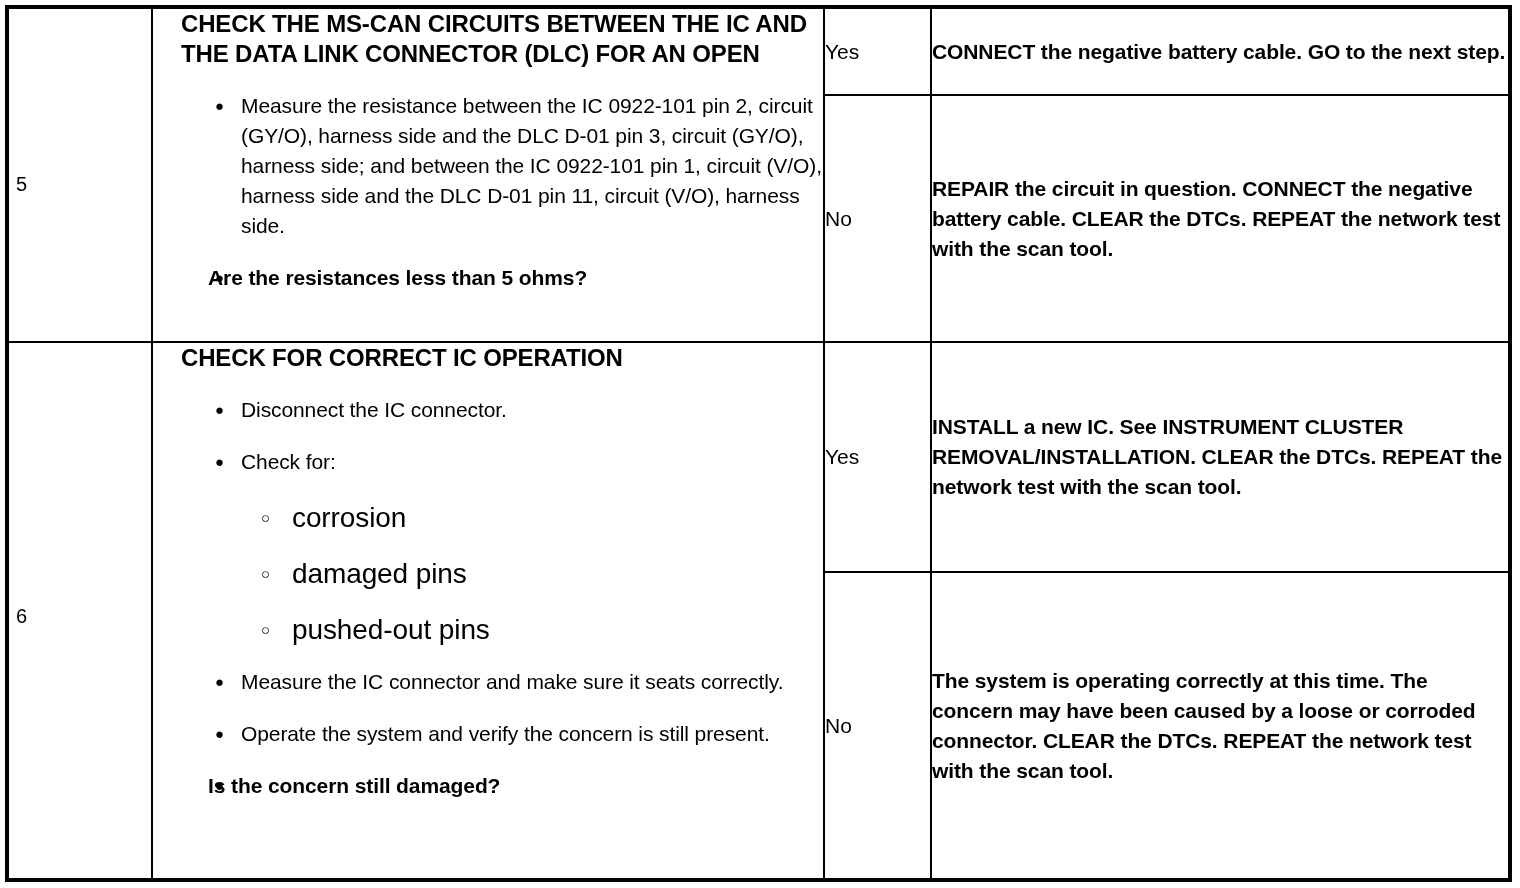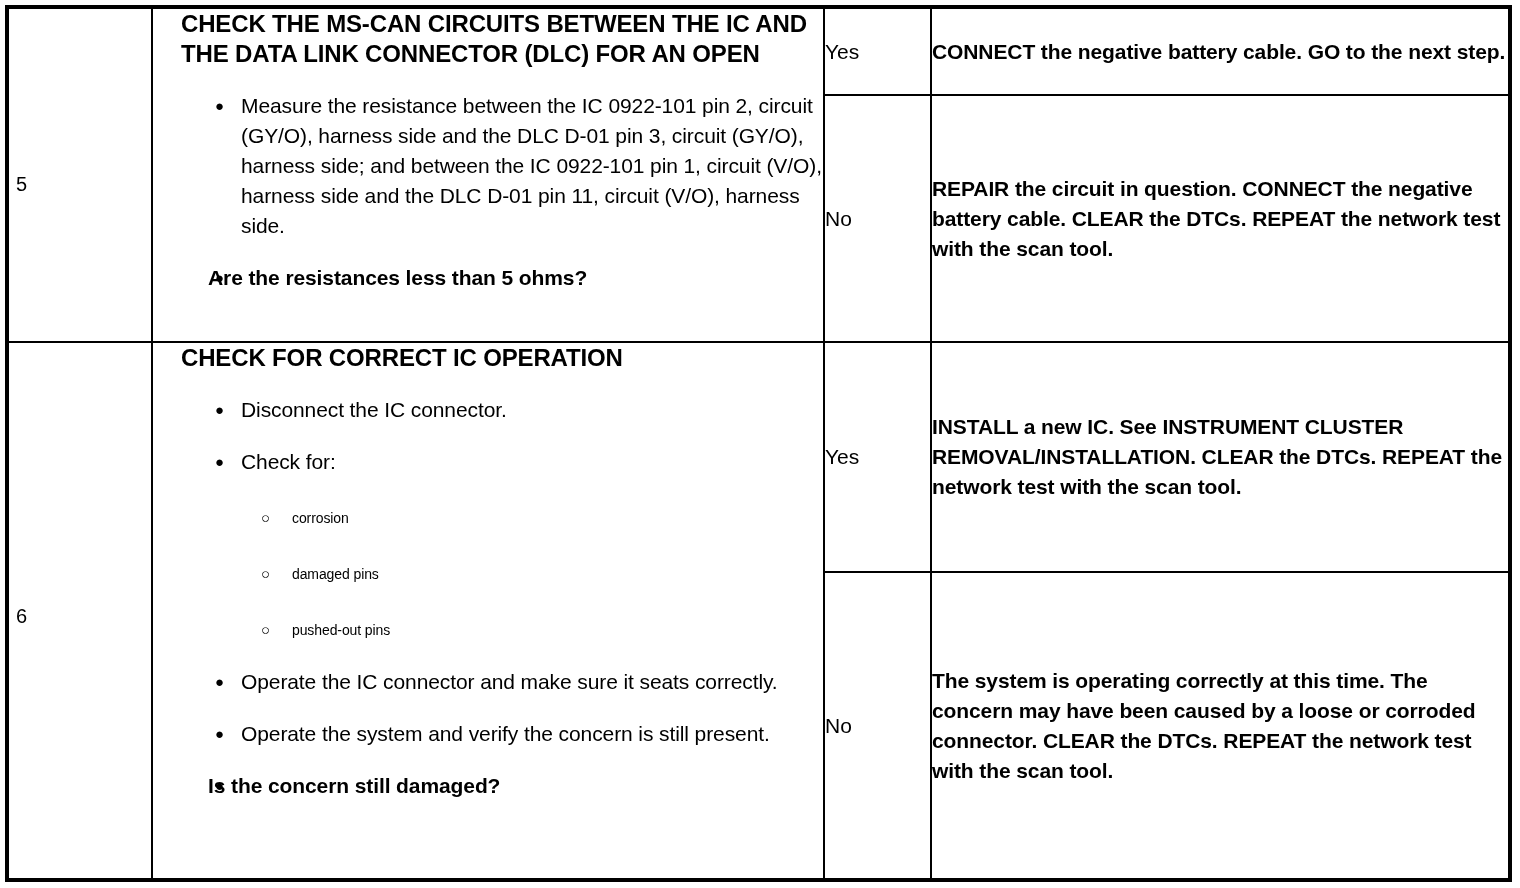--- a/index.html
+++ b/index.html
@@ -103,21 +103,21 @@
   ul.b1 > li.bold { font-weight: bold; padding-left: 43px; }
 
   ul.b2 {
     list-style: none;
     margin: 0;
     padding: 0;
   }
   ul.b2 > li {
     position: relative;
     padding-left: 51px;
-    font-size: 14px;
+    font-size: 28px;
     line-height: 30px;
     margin-top: 26px;
   }
   ul.b2 > li::before {
     content: "\25CB";
     position: absolute;
     left: 20px;
     top: 0px;
     font-size: 15px;
     line-height: 30px;
@@ -192,21 +192,21 @@
             <li class="has-sub">
               <span>Check for:</span>
               <div class="subwrap">
                 <ul class="b2">
                   <li>corrosion</li>
                   <li>damaged pins</li>
                   <li>pushed-out pins</li>
                 </ul>
               </div>
             </li>
-            <li>Operate the IC connector and make sure it seats correctly.</li>
+            <li>Measure the IC connector and make sure it seats correctly.</li>
             <li>Operate the system and verify the concern is still present.</li>
             <li class="bold">Is the concern still damaged?</li>
           </ul>
         </td>
         <td class="yn-cell">Yes</td>
         <td class="result-cell">
           <p>INSTALL a new IC. See INSTRUMENT CLUSTER REMOVAL/INSTALLATION. CLEAR the DTCs. REPEAT the network test with the scan tool.</p>
         </td>
       </tr>
       <tr>

